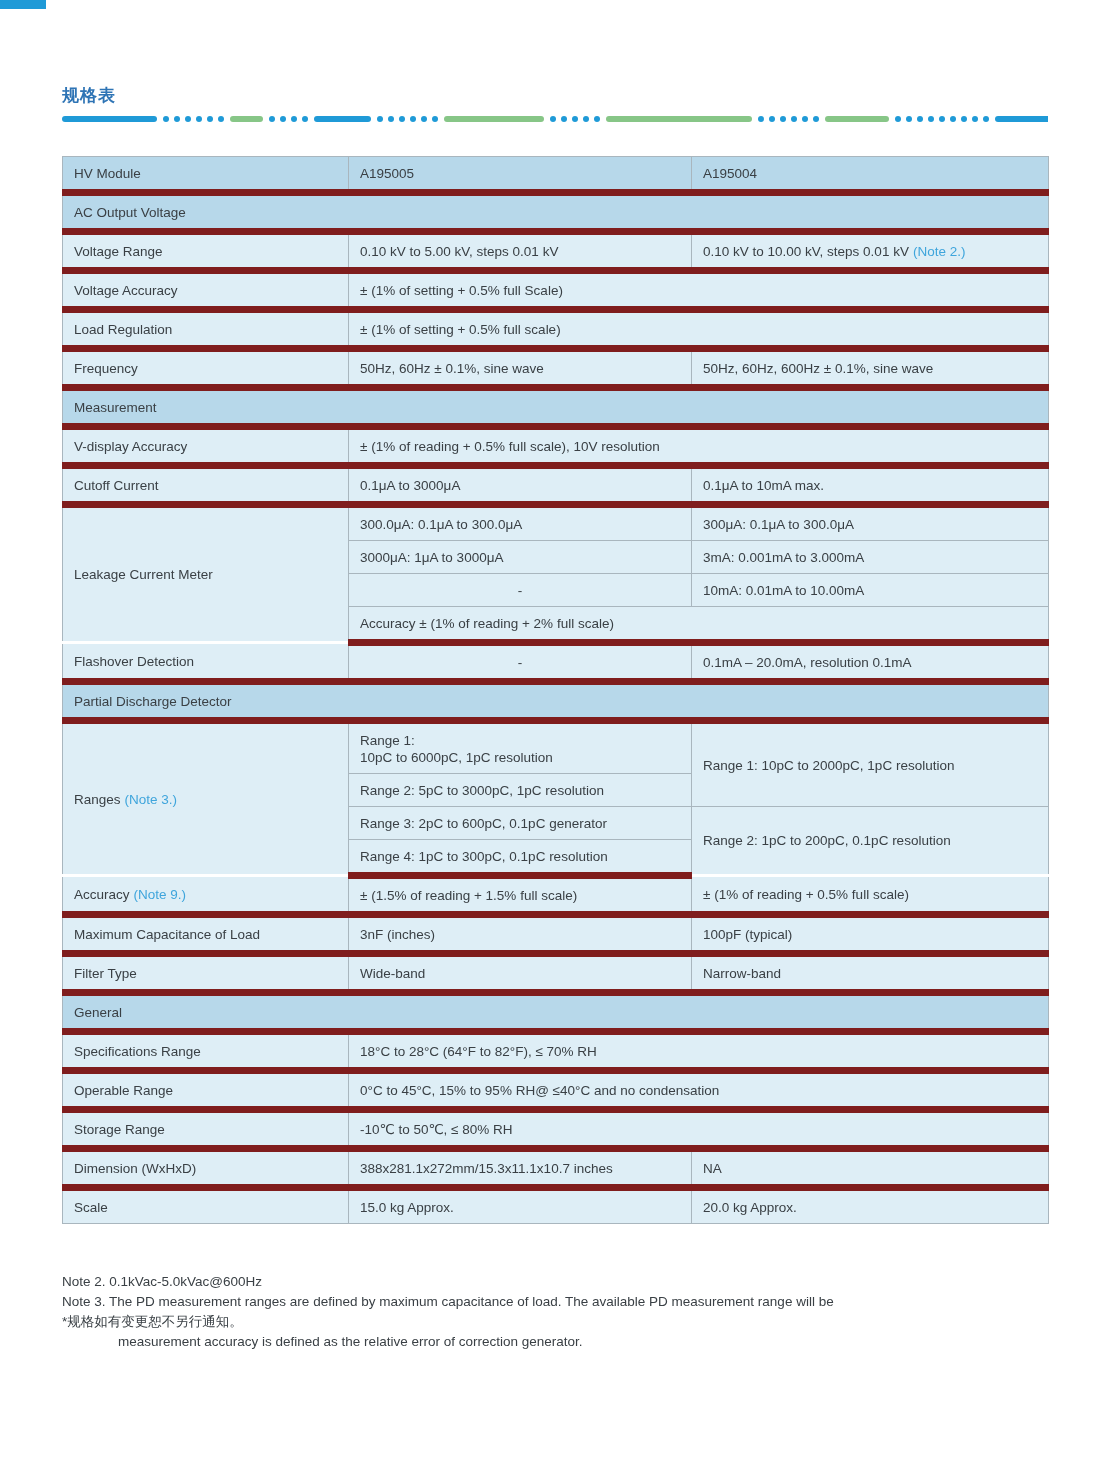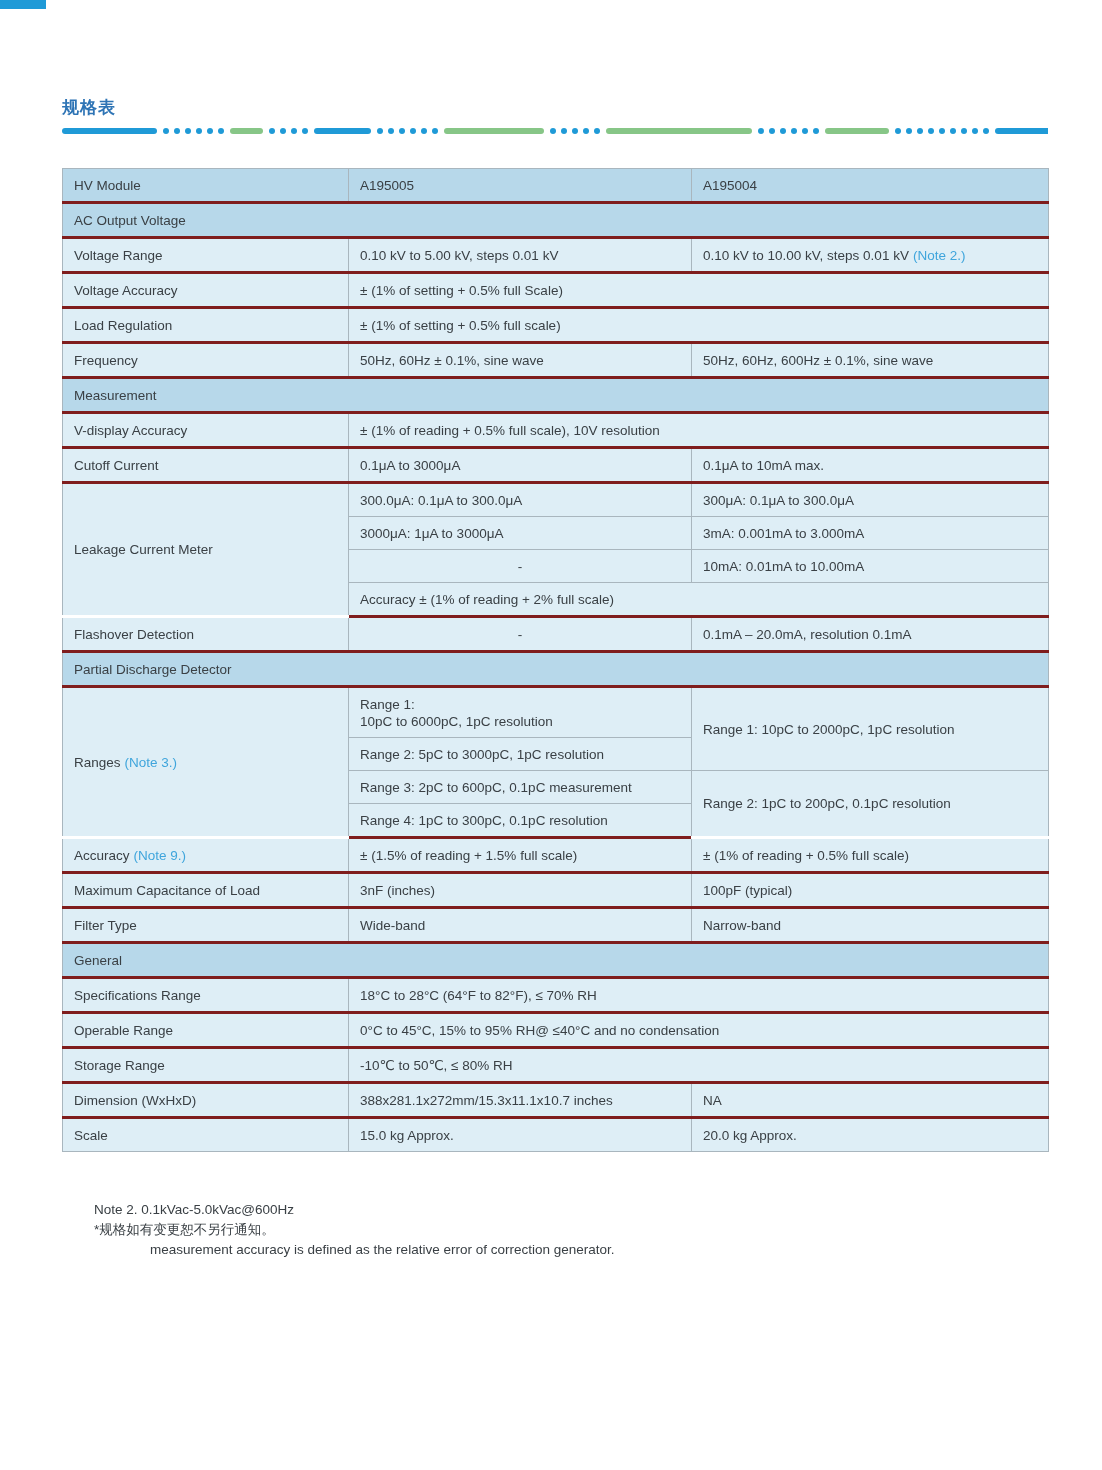--- a/index.html
+++ b/index.html
@@ -13,21 +13,21 @@
     --blue:#1f9ad7;
     --green:#87c687;
     --title-blue:#2e74b5;
     --note-blue:#3fa5dc;
     --sec-bg:#b7d8ea;
     --row-bg:#deeef6;
     --line:#a9b6be;
     --txt:#3a4045;
   }
   .corner-bar{position:absolute;left:0;top:0;width:46px;height:9px;background:var(--blue);}
-  .content{position:absolute;left:62px;top:12px;width:986px;}
+  .content{position:absolute;left:62px;top:0;width:986px;}
   .page-title{
     margin-top:84px;font-size:17px;font-weight:700;letter-spacing:1px;
     color:var(--title-blue);line-height:24px;
   }
   .divider{display:flex;align-items:center;gap:6px;height:8px;margin-top:7px;width:986px;overflow:hidden;}
   .dash{height:6px;border-radius:3px;flex:0 0 auto;background:var(--blue);}
   .dash.green{background:var(--green);}
   .dotgrp{display:flex;gap:5px;flex:0 0 auto;}
   .dot{width:6px;height:6px;border-radius:50%;background:var(--blue);}
 
@@ -37,27 +37,27 @@
   }
   table.spec td{
     border:1px solid var(--line);
     background:var(--row-bg);
     padding:7.5px 11px;
     vertical-align:middle;
     line-height:17px;
     word-wrap:break-word;
   }
   tr.hdr td, tr.sec td{background:var(--sec-bg);}
-  tr.gEnd td{border-bottom:3px solid #7f1d1d;}
+  tr.gEnd td{border-bottom:7px solid #7f1d1d;}
   td.bWhite{border-bottom:3px solid #ffffff !important;}
   td.ctr{text-align:center;}
   .nref{color:var(--note-blue);margin-left:4px;}
 
   .footnotes{margin-top:48px;font-size:13.5px;color:var(--txt);line-height:20px;}
-  .footnotes .fl{white-space:pre-wrap;margin-left:32px;}
+  .footnotes .fl{white-space:pre-wrap;}
   .footnotes .ind{padding-left:56px;}
 </style>
 </head>
 <body>
 
 <div class="corner-bar"></div>
 
 <div class="content">
 
   <div class="page-title">规格表</div>
@@ -210,21 +210,21 @@
         <td>
           <div>Range 1:</div>
           <div>10pC to 6000pC, 1pC resolution</div>
         </td>
         <td rowspan="2">Range 1: 10pC to 2000pC, 1pC resolution</td>
       </tr>
       <tr>
         <td>Range 2: 5pC to 3000pC, 1pC resolution</td>
       </tr>
       <tr>
-        <td>Range 3: 2pC to 600pC, 0.1pC measurement</td>
+        <td>Range 3: 2pC to 600pC, 0.1pC generator</td>
         <td rowspan="2" class="bWhite">Range 2: 1pC to 200pC, 0.1pC resolution</td>
       </tr>
       <tr class="gEnd">
         <td>Range 4: 1pC to 300pC, 0.1pC resolution</td>
       </tr>
 
       <tr class="gEnd">
         <td>
           <span>Accuracy</span><span class="nref">(Note 9.)</span>
         </td>
@@ -272,17 +272,18 @@
       <tr>
         <td>Scale</td>
         <td>15.0 kg Approx.</td>
         <td>20.0 kg Approx.</td>
       </tr>
     </tbody>
   </table>
 
   <div class="footnotes">
     <div class="fl">Note 2. 0.1kVac-5.0kVac@600Hz</div>
+    <div class="fl">Note 3. The PD measurement ranges are defined by maximum capacitance of load. The available PD measurement range will be</div>
     <div class="fl">*规格如有变更恕不另行通知。</div>
     <div class="fl ind">measurement accuracy is defined as the relative error of correction generator.</div>
   </div>
 
 </div>
 
 </body></html>

